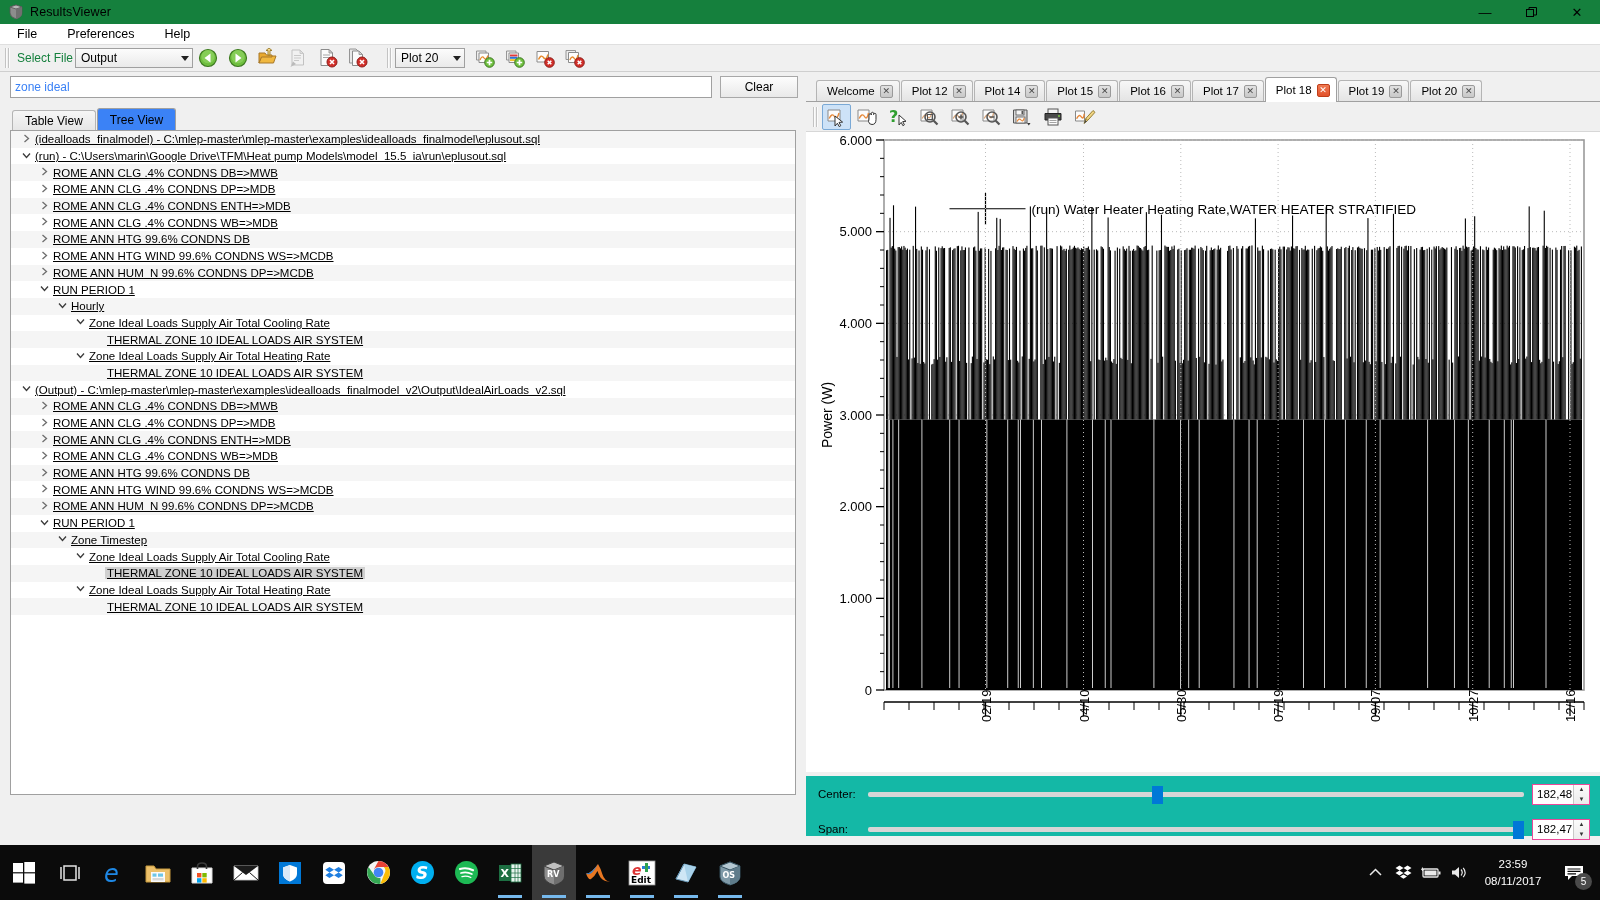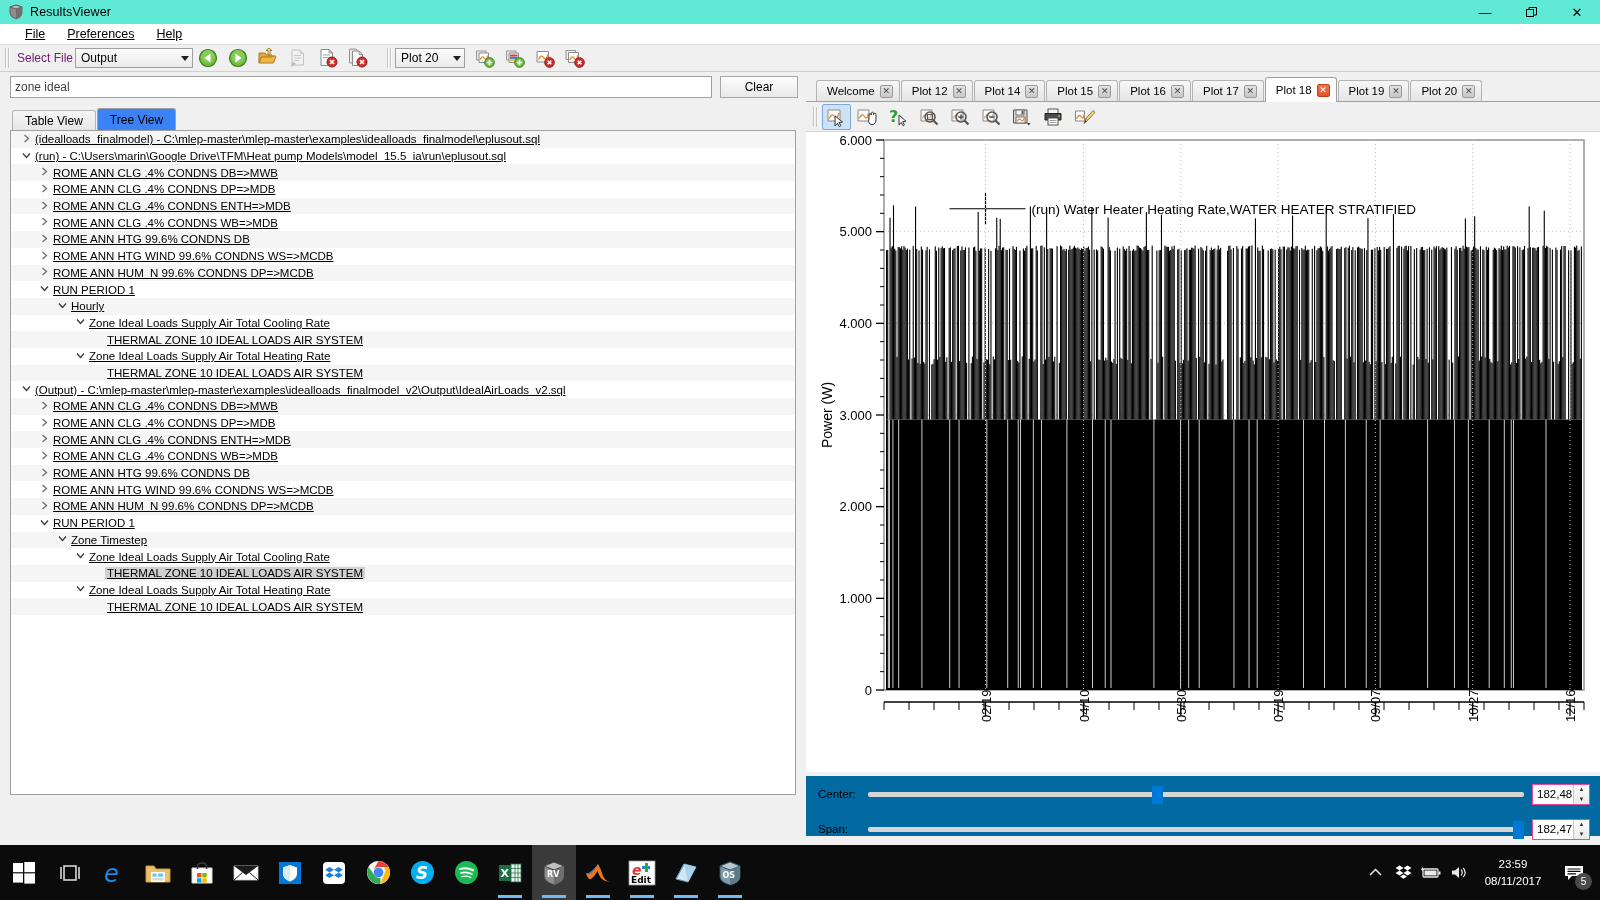--- a/index.html
+++ b/index.html
@@ -13,21 +13,21 @@
   }
   .app {
     position: absolute; left: 0; top: 0;
     width: 1600px; height: 845px;
     background: #f0f0f0;
     border-bottom: 1px solid #b8b8b8;
   }
 
   
   .titlebar {
-    height: 24px; background: #5eead4;
+    height: 24px; background: #15803d;
     display: flex; align-items: center;
     position: relative;
   }
   .titlebar .app-icon {
     width: 16px; height: 16px; margin: 0 6px 0 8px;
     position: relative; flex: none;
   }
   .titlebar .title-text {
     font-size: 12.5px; color: #000; letter-spacing: .1px;
   }
@@ -38,21 +38,21 @@
   .wincontrols .wc {
     width: 46px; height: 24px;
     display: flex; align-items: center; justify-content: center;
     font-size: 13px; color: #000; cursor: default;
   }
 
   
   .menubar {
     height: 20px; background: #ffffff;
     display: flex; align-items: center;
-    padding-left: 16px; gap: 4px; text-decoration: underline;
+    padding-left: 8px; gap: 12px;
   }
   .menubar .mi {
     font-size: 12.5px; color: #000; padding: 2px 9px; cursor: default;
   }
 
   
   .toolbar {
     height: 28px; background: #f0f0f0;
     display: flex; align-items: center;
     border-top: 1px solid #dfdfdf;
@@ -61,21 +61,21 @@
   }
   .grip {
     width: 5px; height: 20px; margin: 0 3px;
     background-image:
       linear-gradient(to right, #b5b5b5 1px, transparent 1px),
       linear-gradient(to right, #ffffff 1px, transparent 1px);
     background-size: 3px 100%, 3px 100%;
     background-position: 0 0, 1px 0;
     opacity: .75;
   }
-  .tb-label { font-size: 12px; color: #701a75; margin: 0 2px 0 4px; }
+  .tb-label { font-size: 12px; color: #15803d; margin: 0 2px 0 4px; }
   .combo {
     height: 20px; min-width: 118px;
     background: linear-gradient(#fcfcfc,#eaeaea);
     border: 1px solid #a0a0a0;
     display: flex; align-items: center; justify-content: space-between;
     font-size: 12px; padding: 0 3px 0 5px; color: #000;
   }
   .combo .cv { white-space: nowrap; }
   .combo .carat {
     width: 0; height: 0; margin-left: 8px;
@@ -92,21 +92,21 @@
   .left {
     position: absolute; left: 0; top: 76px;
     width: 806px; height: 769px;
     background: #f0f0f0;
   }
   .filter-label { font-size: 12px; padding: 5px 0 3px 10px; color: #000; }
   .filter-row { display: flex; align-items: center; padding: 0 8px 0 10px; gap: 8px; }
   .filter-input {
     flex: 1; height: 22px; background: #fff;
     border: 1px solid #a0a0a0;
-    font-size: 12px; color: #404040;
+    font-size: 12px; color: #3b82f6;
     padding: 0 4px; outline: none;
     font-family: "Liberation Sans", sans-serif;
   }
   .clear-btn {
     width: 78px; height: 22px;
     background: linear-gradient(#fdfdfd,#e9e9e9);
     border: 1px solid #a8a8a8;
     font-size: 12px; color: #000;
     display: flex; align-items: center; justify-content: center;
   }
@@ -202,21 +202,21 @@
   .chartwrap {
     position: relative;
     width: 794px; height: 640px;
     background: #fff;
   }
   .chart-svg { display: block; }
 
   .sliders {
     position: absolute; left: 0; top: 700px;
     width: 794px; height: 60px;
-    background: #0369a1;
+    background: #14b8a6;
     padding: 6px 10px 0 12px;
   }
   .slider-row {
     display: flex; align-items: center; height: 24px; gap: 8px;
   }
   .slider-row .sl-label { font-size: 11.5px; width: 42px; color: #000; }
   .track {
     flex: 1; height: 22px; position: relative;
   }
   .track .bar {

